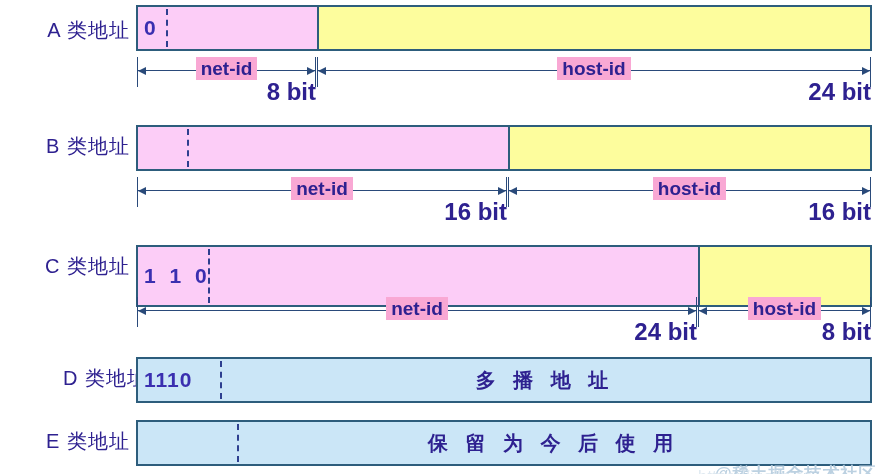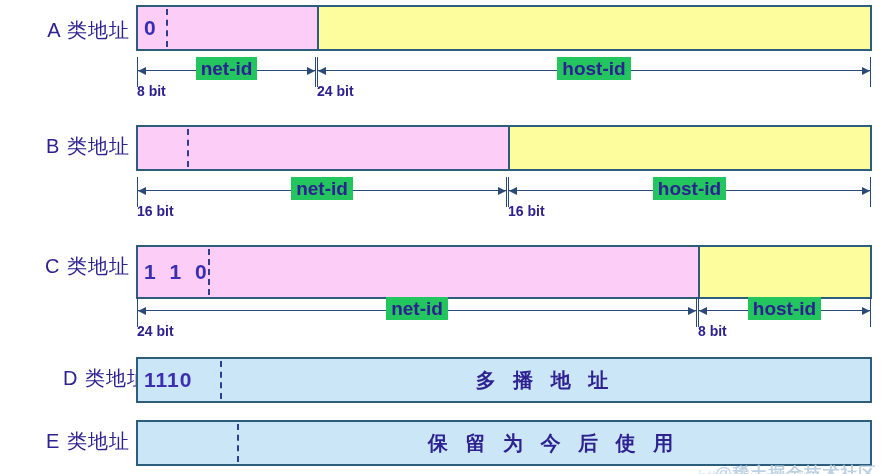--- a/index.html
+++ b/index.html
@@ -134,32 +134,32 @@
     left: 0; right: 0;
     top: -13px;
     text-align: center;
     color: #2e2190;
     font-weight: bold;
     font-size: 19px;
     line-height: 23px;
     white-space: nowrap;
   }
   .dim-label span.cap {
-    background: #22c55e;
+    background: #f9a8d4;
     padding: 0 5px;
     display: inline-block;
   }
   .dim-sub {
     position: absolute;
     left: 0; right: 0;
     top: 10px;
-    text-align: left;
-    color: #2e2190;
-    font-weight: bold;
-    font-size: 14px;
+    text-align: right;
+    color: #2e2190;
+    font-weight: bold;
+    font-size: 24px;
     line-height: 23px;
     white-space: nowrap;
   }
 
   
   .watermark {
     position: absolute;
     color: #b9cfe0;
     font-size: 17px;
     font-weight: bold;
@@ -234,21 +234,21 @@
     <div class="tick tick-l"></div>
     <div class="tick tick-r"></div>
     <div class="arrow arrow-l"></div>
     <div class="arrow arrow-r"></div>
     <div class="dim-label"><span class="cap">host-id</span></div>
     <div class="dim-sub">16 bit</div>
   </div>
 
   <div class="row-label" style="left:18px; top:253px; width:112px;">C 类地址</div>
 
-  <div class="bar" style="left:136px; top:245px; width:736px; height:54px;">
+  <div class="bar" style="left:136px; top:245px; width:736px; height:62px;">
     <div class="seg seg-pink" style="left:0; width:560px;"></div>
     <div class="seg seg-yellow" style="left:560px; right:0;"></div>
     <div class="divider" style="left:560px;"></div>
     <div class="dash" style="left:70px;"></div>
     <div class="prefix">1 1 0</div>
   </div>
 
   <div class="dim" style="left:137px; top:310px; width:560px;">
     <div class="dim-line"></div>
     <div class="tick tick-l"></div>

